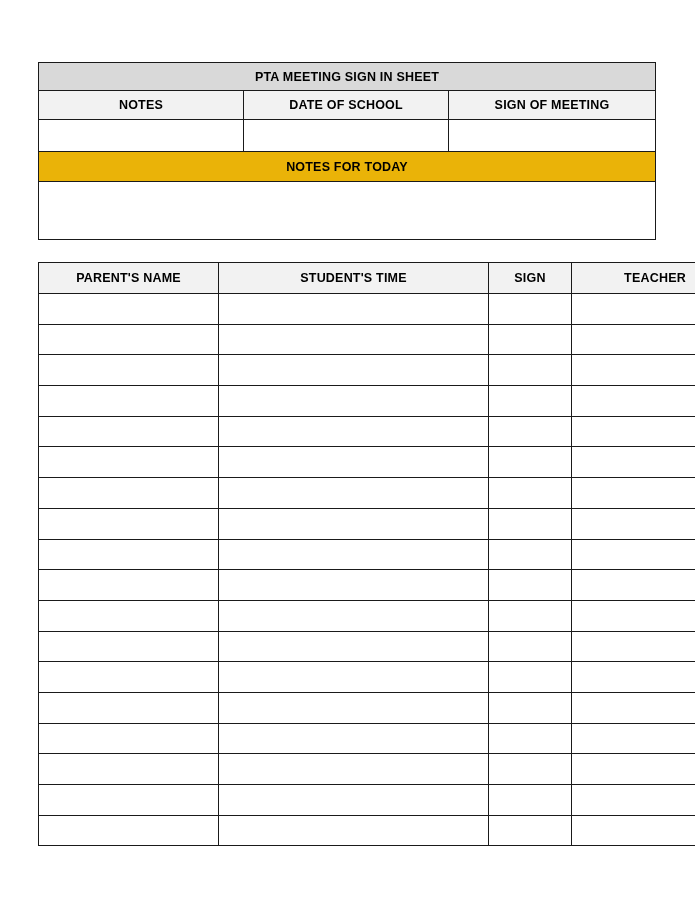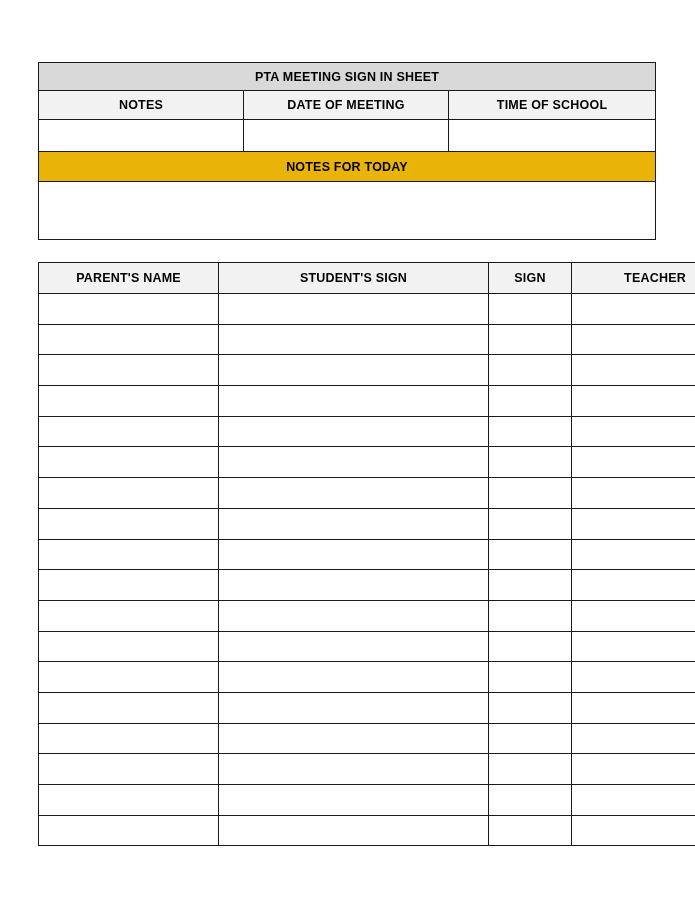--- a/index.html
+++ b/index.html
@@ -113,22 +113,22 @@
       <col class="col-school">
       <col class="col-date">
       <col class="col-time">
     </colgroup>
     <tbody>
       <tr>
         <td class="title-cell" colspan="3">PTA MEETING SIGN IN SHEET</td>
       </tr>
       <tr>
         <td class="label-cell">NOTES</td>
-        <td class="label-cell">DATE OF MEETING</td>
-        <td class="label-cell">TIME OF SCHOOL</td>
+        <td class="label-cell">DATE OF SCHOOL</td>
+        <td class="label-cell">SIGN OF MEETING</td>
       </tr>
       <tr>
         <td class="entry-cell"></td>
         <td class="entry-cell"></td>
         <td class="entry-cell"></td>
       </tr>
       <tr>
         <td class="notes-label-cell" colspan="3">NOTES FOR TODAY</td>
       </tr>
       <tr>
@@ -140,21 +140,21 @@
   <table id="signin-table" class="sheet-table">
     <colgroup>
       <col class="col-parent">
       <col class="col-student">
       <col class="col-grade">
       <col class="col-teacher">
     </colgroup>
     <thead>
       <tr>
         <td class="hdr">PARENT'S NAME</td>
-        <td class="hdr">STUDENT'S SIGN</td>
+        <td class="hdr">STUDENT'S TIME</td>
         <td class="hdr">SIGN</td>
         <td class="hdr">TEACHER</td>
       </tr>
     </thead>
     <tbody id="signin-body">
         <tr>
           <td></td>
           <td></td>
           <td></td>
           <td></td>

